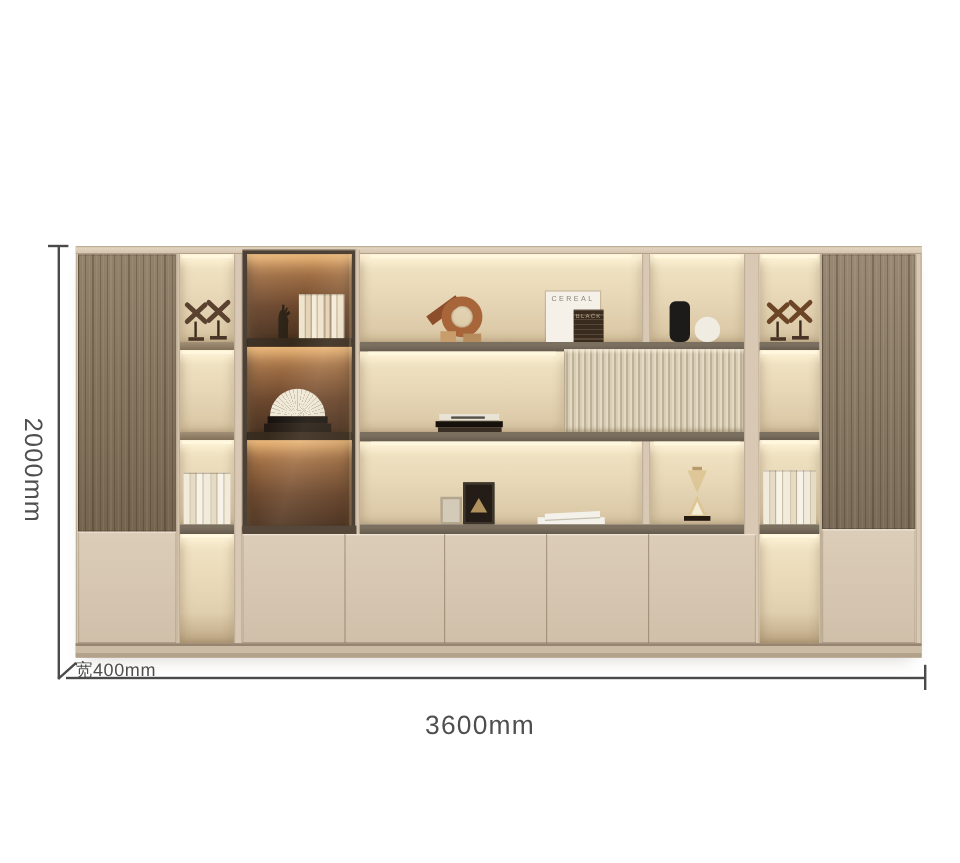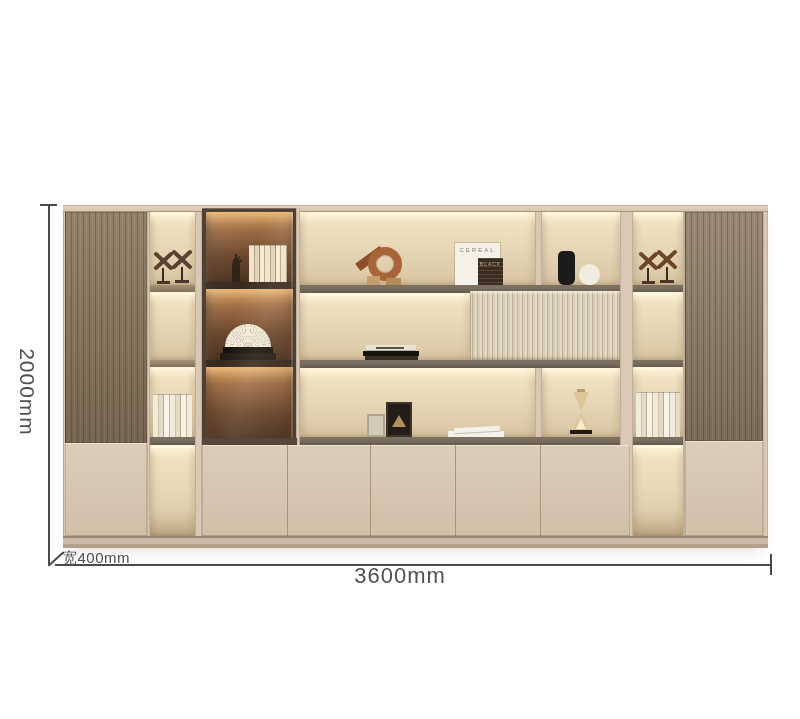--- a/index.html
+++ b/index.html
@@ -4,21 +4,21 @@
 <style>
   html,body{margin:0;padding:0;background:#fff;}
   .stage{position:relative;width:800px;height:719px;background:var(--background,#fff);
          font-family:"Liberation Sans",sans-serif;overflow:hidden;}
 
   
   .dimline{position:absolute;background:var(--dimension-line,#4a4a4a);}
   .dimtext{position:absolute;color:var(--dimension-text,#4f4f4f);white-space:nowrap;}
   .dim-h-label{left:-39px;top:380px;width:132px;text-align:center;font-size:21px;
                letter-spacing:1px;transform:rotate(90deg);}
-  .dim-w-label{left:330px;top:563px;width:140px;text-align:center;font-size:22px;letter-spacing:1px;}
+  .dim-w-label{left:330px;top:592px;width:140px;text-align:center;font-size:22px;letter-spacing:1px;}
   .dim-d-label{left:62px;top:549px;font-size:15px;letter-spacing:.5px;}
 
   
   .cabinet{position:absolute;left:63px;top:205px;width:705px;height:343px;
            background:var(--cabinet-beige,#d9c9b4);
            box-shadow:inset 0 0 0 1px rgba(125,105,80,.35), 0 8px 14px -8px rgba(90,75,55,.25);}
   .frame{position:absolute;background:var(--cabinet-beige,#d9c9b4);
          box-shadow:inset 1px 0 0 rgba(120,100,75,.25), inset -1px 0 0 rgba(120,100,75,.25);}
   .topband{position:absolute;left:0;top:0;width:705px;height:7px;
            background:linear-gradient(180deg,#e6d8c3,#d3c3ad);

